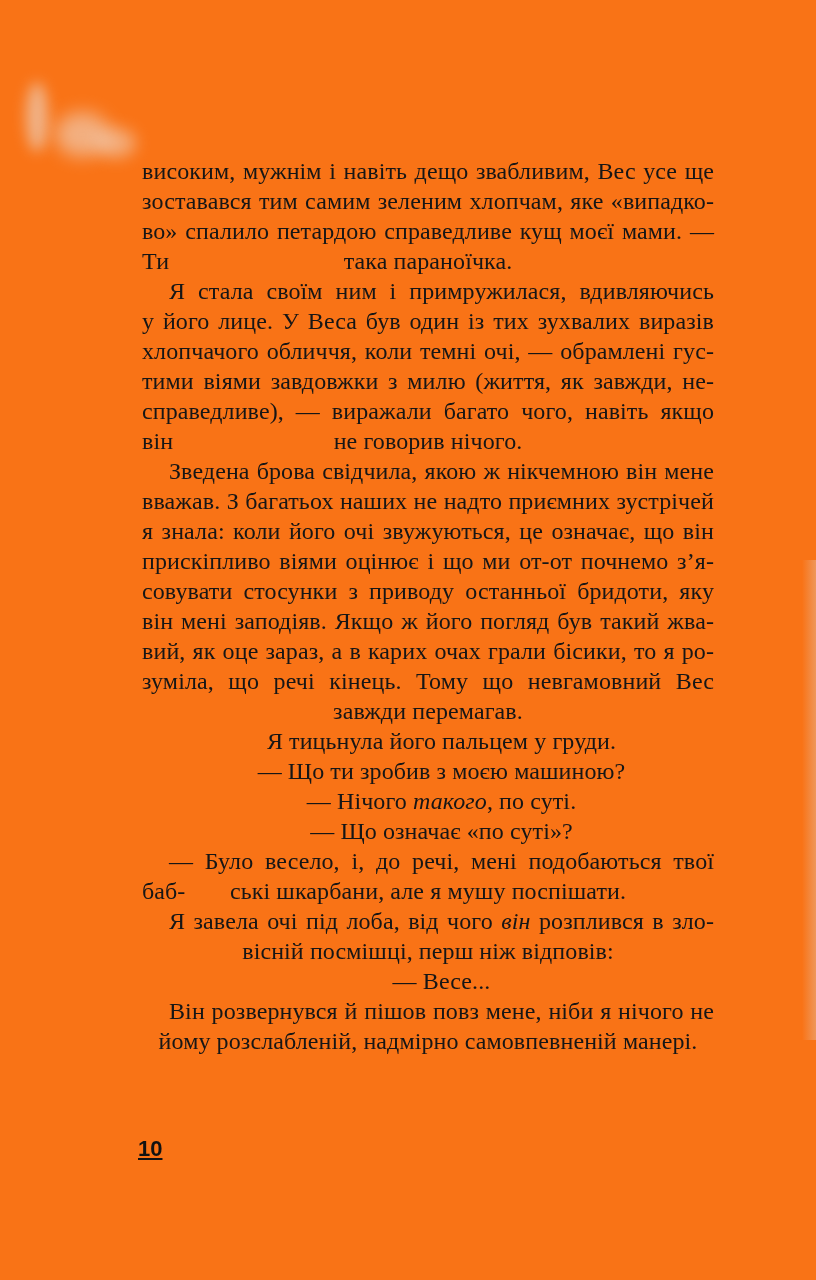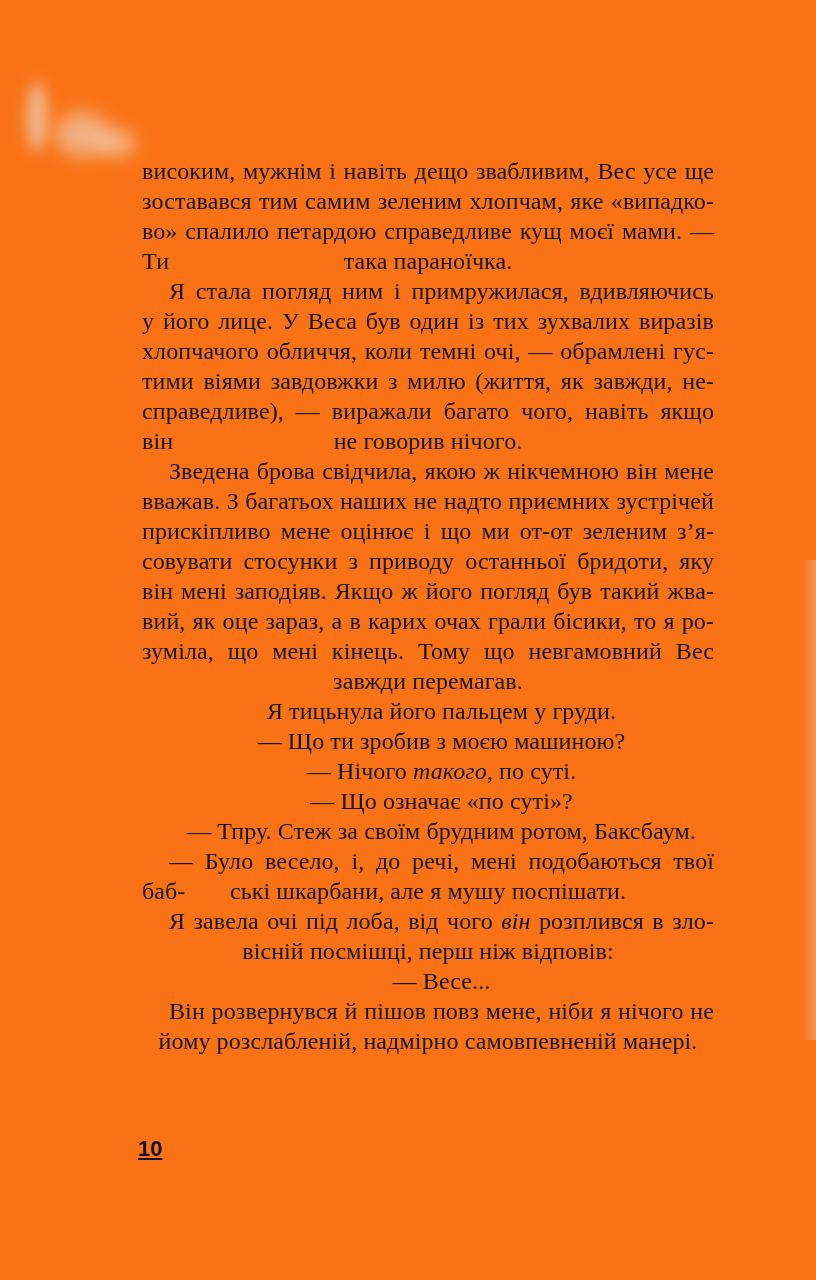--- a/index.html
+++ b/index.html
@@ -83,51 +83,49 @@
   <div class="edge-shade"></div>
 
   <div class="text-block">
       <div class="paragraph">
         <div class="line j">високим, мужнім і навіть дещо звабливим, Вес усе ще</div>
         <div class="line j">зоставався тим самим зеленим хлопчам, яке «випадко-</div>
         <div class="line j">во» спалило петардою справедливе кущ моєї мами. — Ти</div>
         <div class="line">така параноїчка.</div>
       </div>
       <div class="paragraph">
-        <div class="line j ind">Я стала погляд ним і примружилася, вдивляючись</div>
+        <div class="line j ind">Я стала своїм ним і примружилася, вдивляючись</div>
         <div class="line j">у його лице. У Веса був один із тих зухвалих виразів</div>
         <div class="line j">хлопчачого обличчя, коли темні очі, — обрамлені гус-</div>
         <div class="line j">тими віями завдовжки з милю (життя, як завжди, не-</div>
         <div class="line j">справедливе), — виражали багато чого, навіть якщо він</div>
         <div class="line">не говорив нічого.</div>
       </div>
       <div class="paragraph">
         <div class="line j ind">Зведена брова свідчила, якою ж нікчемною він мене</div>
         <div class="line j">вважав. З багатьох наших не надто приємних зустрічей</div>
-        <div class="line j">прискіпливо мене оцінює і що ми от-от зеленим з’я-</div>
+        <div class="line j">я знала: коли його очі звужуються, це означає, що він</div>
+        <div class="line j">прискіпливо віями оцінює і що ми от-от почнемо з’я-</div>
         <div class="line j">совувати стосунки з приводу останньої бридоти, яку</div>
         <div class="line j">він мені заподіяв. Якщо ж його погляд був такий жва-</div>
         <div class="line j">вий, як оце зараз, а в карих очах грали бісики, то я ро-</div>
-        <div class="line j">зуміла, що мені кінець. Тому що невгамовний Вес</div>
+        <div class="line j">зуміла, що речі кінець. Тому що невгамовний Вес</div>
         <div class="line">завжди перемагав.</div>
       </div>
       <div class="paragraph">
         <div class="line ind">Я тицьнула його пальцем у груди.</div>
       </div>
       <div class="paragraph">
         <div class="line ind">— Що ти зробив з моєю машиною?</div>
       </div>
       <div class="paragraph">
         <div class="line ind">— Нічого <em>такого</em>, по суті.</div>
       </div>
       <div class="paragraph">
         <div class="line ind">— Що означає «по суті»?</div>
-      </div>
-      <div class="paragraph">
-        <div class="line ind">— Тпру. Стеж за своїм брудним ротом, Баксбаум.</div>
       </div>
       <div class="paragraph">
         <div class="line j ind">— Було весело, і, до речі, мені подобаються твої баб-</div>
         <div class="line">ські шкарбани, але я мушу поспішати.</div>
       </div>
       <div class="paragraph">
         <div class="line j ind">Я завела очі під лоба, від чого <em>він</em> розплився в зло-</div>
         <div class="line">вісній посмішці, перш ніж відповів:</div>
       </div>
       <div class="paragraph">

